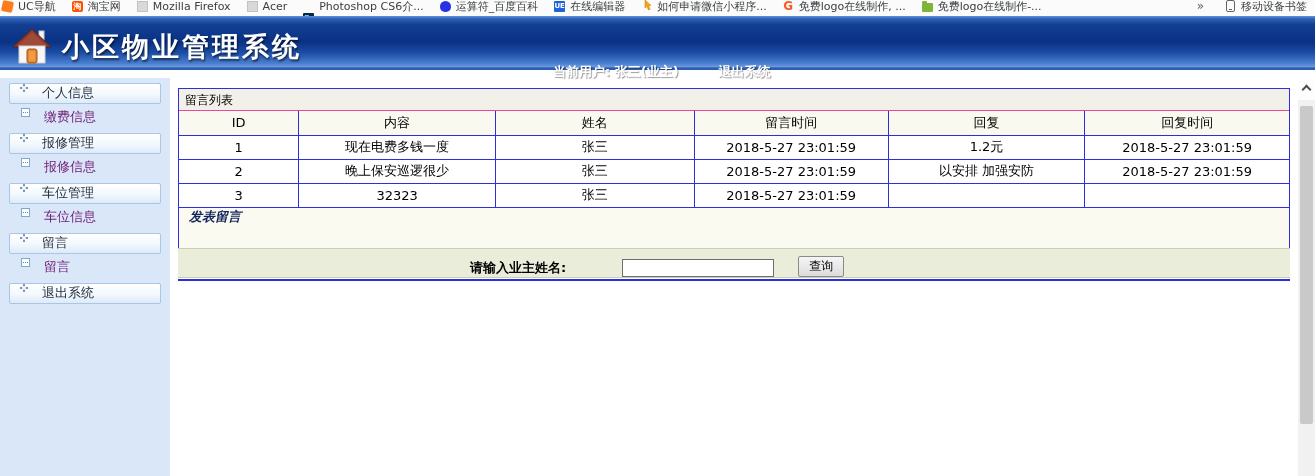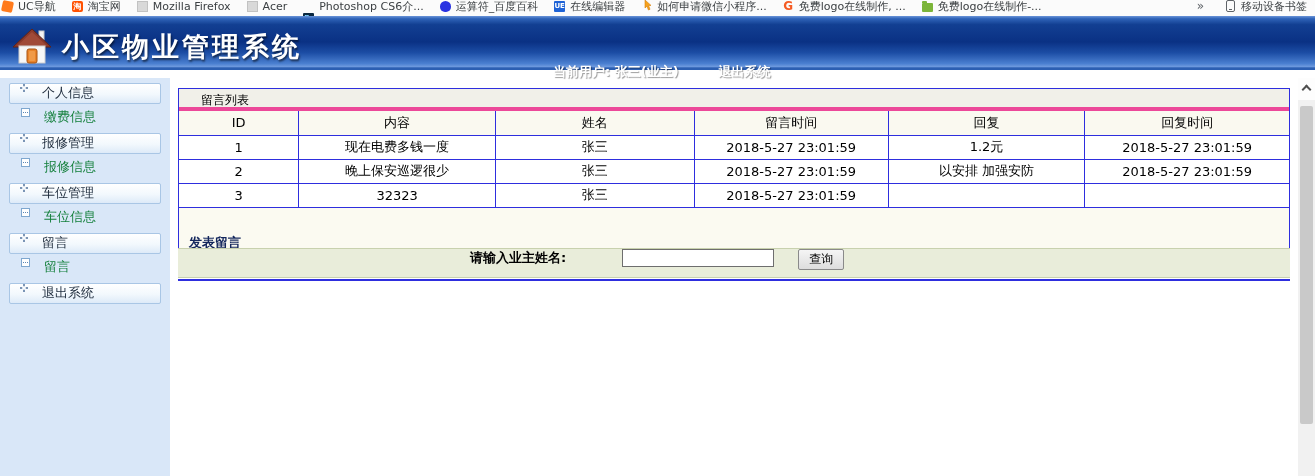--- a/index.html
+++ b/index.html
@@ -45,52 +45,52 @@
   .logout-link { cursor:pointer; }
 
   
   .sidebar { position:absolute; left:0; top:78px; width:170px; height:398px;
     background:#d9e7f8; padding-top:3px; }
   .side-item { height:21px; margin:2px 9px 4px 9px; display:flex; align-items:flex-start; cursor:pointer; }
   .side-item.group { background:linear-gradient(180deg,#ffffff 0%,#f2f8fd 55%,#ddeaf8 100%);
     border:1px solid #a9c6e5; border-radius:2px; padding-left:10px; }
   .side-item.group .side-label { color:#1d2b3c; }
   .side-item.sub { padding-left:12px; }
-  .side-item.sub .side-label { color:#15803d; }
+  .side-item.sub .side-label { color:#701a75; }
   .side-label { font-size:13px; margin-left:14px; white-space:nowrap; }
   .dots-icon { width:8px; height:8px; flex:0 0 auto;
     background:
       radial-gradient(circle at 50% 15%, #7b95b5 1.1px, transparent 1.5px),
       radial-gradient(circle at 15% 50%, #7b95b5 1.1px, transparent 1.5px),
       radial-gradient(circle at 85% 50%, #7b95b5 1.1px, transparent 1.5px),
       radial-gradient(circle at 50% 85%, #7b95b5 1.1px, transparent 1.5px); }
   .box-icon { width:9px; height:9px; flex:0 0 auto; background:#fff; border:1px solid #7fa7cf; position:relative; }
   .box-icon::after { content:""; position:absolute; left:1px; top:3px; width:5px; height:1px;
     background:linear-gradient(90deg,#5c86b4 0 1px,transparent 1px 2px,#5c86b4 2px 3px,transparent 3px 4px,#5c86b4 4px 5px); }
 
   
   .panel { position:absolute; left:178px; top:88px; width:1112px; border:1px solid #2e2ede; background:#fbfaf1; }
-  .panel-title { height:22px; line-height:22px; background:#f1f0e9; border-bottom:4px solid #ec4899;
-    font-size:12px; color:#000; padding-left:22px; }
+  .panel-title { height:22px; line-height:22px; background:#f1f0e9; border-bottom:1px solid #ec4899;
+    font-size:12px; color:#000; padding-left:6px; }
   table.msg { width:100%; border-collapse:collapse; table-layout:fixed; }
   table.msg th, table.msg td { border:1px solid #2e2ede; text-align:center; font-size:13px; color:#000;
     overflow:hidden; white-space:nowrap; font-weight:normal; }
   table.msg th { height:24px; background:#faf9f0; }
   table.msg td { height:24px; background:#fff; }
   table.msg th:first-child, table.msg td:first-child { border-left:none; }
   table.msg th:last-child, table.msg td:last-child { border-right:none; }
   table.msg tr:first-child th { border-top:none;margin-top:12px; }
   .c1{width:10.8%}.c2{width:17.7%}.c3{width:17.9%}.c4{width:17.5%}.c5{width:17.7%}
-  .panel-footer { height:44px; display:flex; align-items:flex-end; padding-left:10px; background:#fbfaf1; }
+  .panel-footer { height:44px; display:flex; align-items:flex-start; padding-left:10px; background:#fbfaf1;font-style:italic; }
   .post-link { font-size:13px; font-weight:bold; color:#13265c; cursor:pointer; }
 
   
   .search-strip { position:absolute; left:178px; top:248px; width:1112px; height:30px;
     background:#e9edda; border-top:1px solid #c8d1ae; border-bottom:1px solid #c8d1ae;
-    display:flex; align-items:flex-start; }
+    display:flex; align-items:flex-end; }
   .search-underline { position:absolute; left:178px; top:279px; width:1112px; height:2px; background:#2e2ede; }
   .search-label { font-size:13px; font-weight:bold; color:#000; margin-left:292px; white-space:nowrap; }
   .search-input { margin-left:56px; width:152px; height:18px; border:1px solid #6e6e6e; background:#fff;
     font-size:12px; padding:0 3px; outline:none; }
   .search-btn { margin-left:24px; width:46px; height:21px; background:linear-gradient(180deg,#f5f5f5,#dddddd);
     border:1px solid #8a8a8a; border-radius:2px; font-size:12px; color:#000; cursor:pointer;
     font-family:"DejaVu Sans","Liberation Sans",sans-serif; }
 
   
   .scrollbar { position:absolute; right:0; top:78px; width:17px; height:398px; background:#f1f1f1; }

